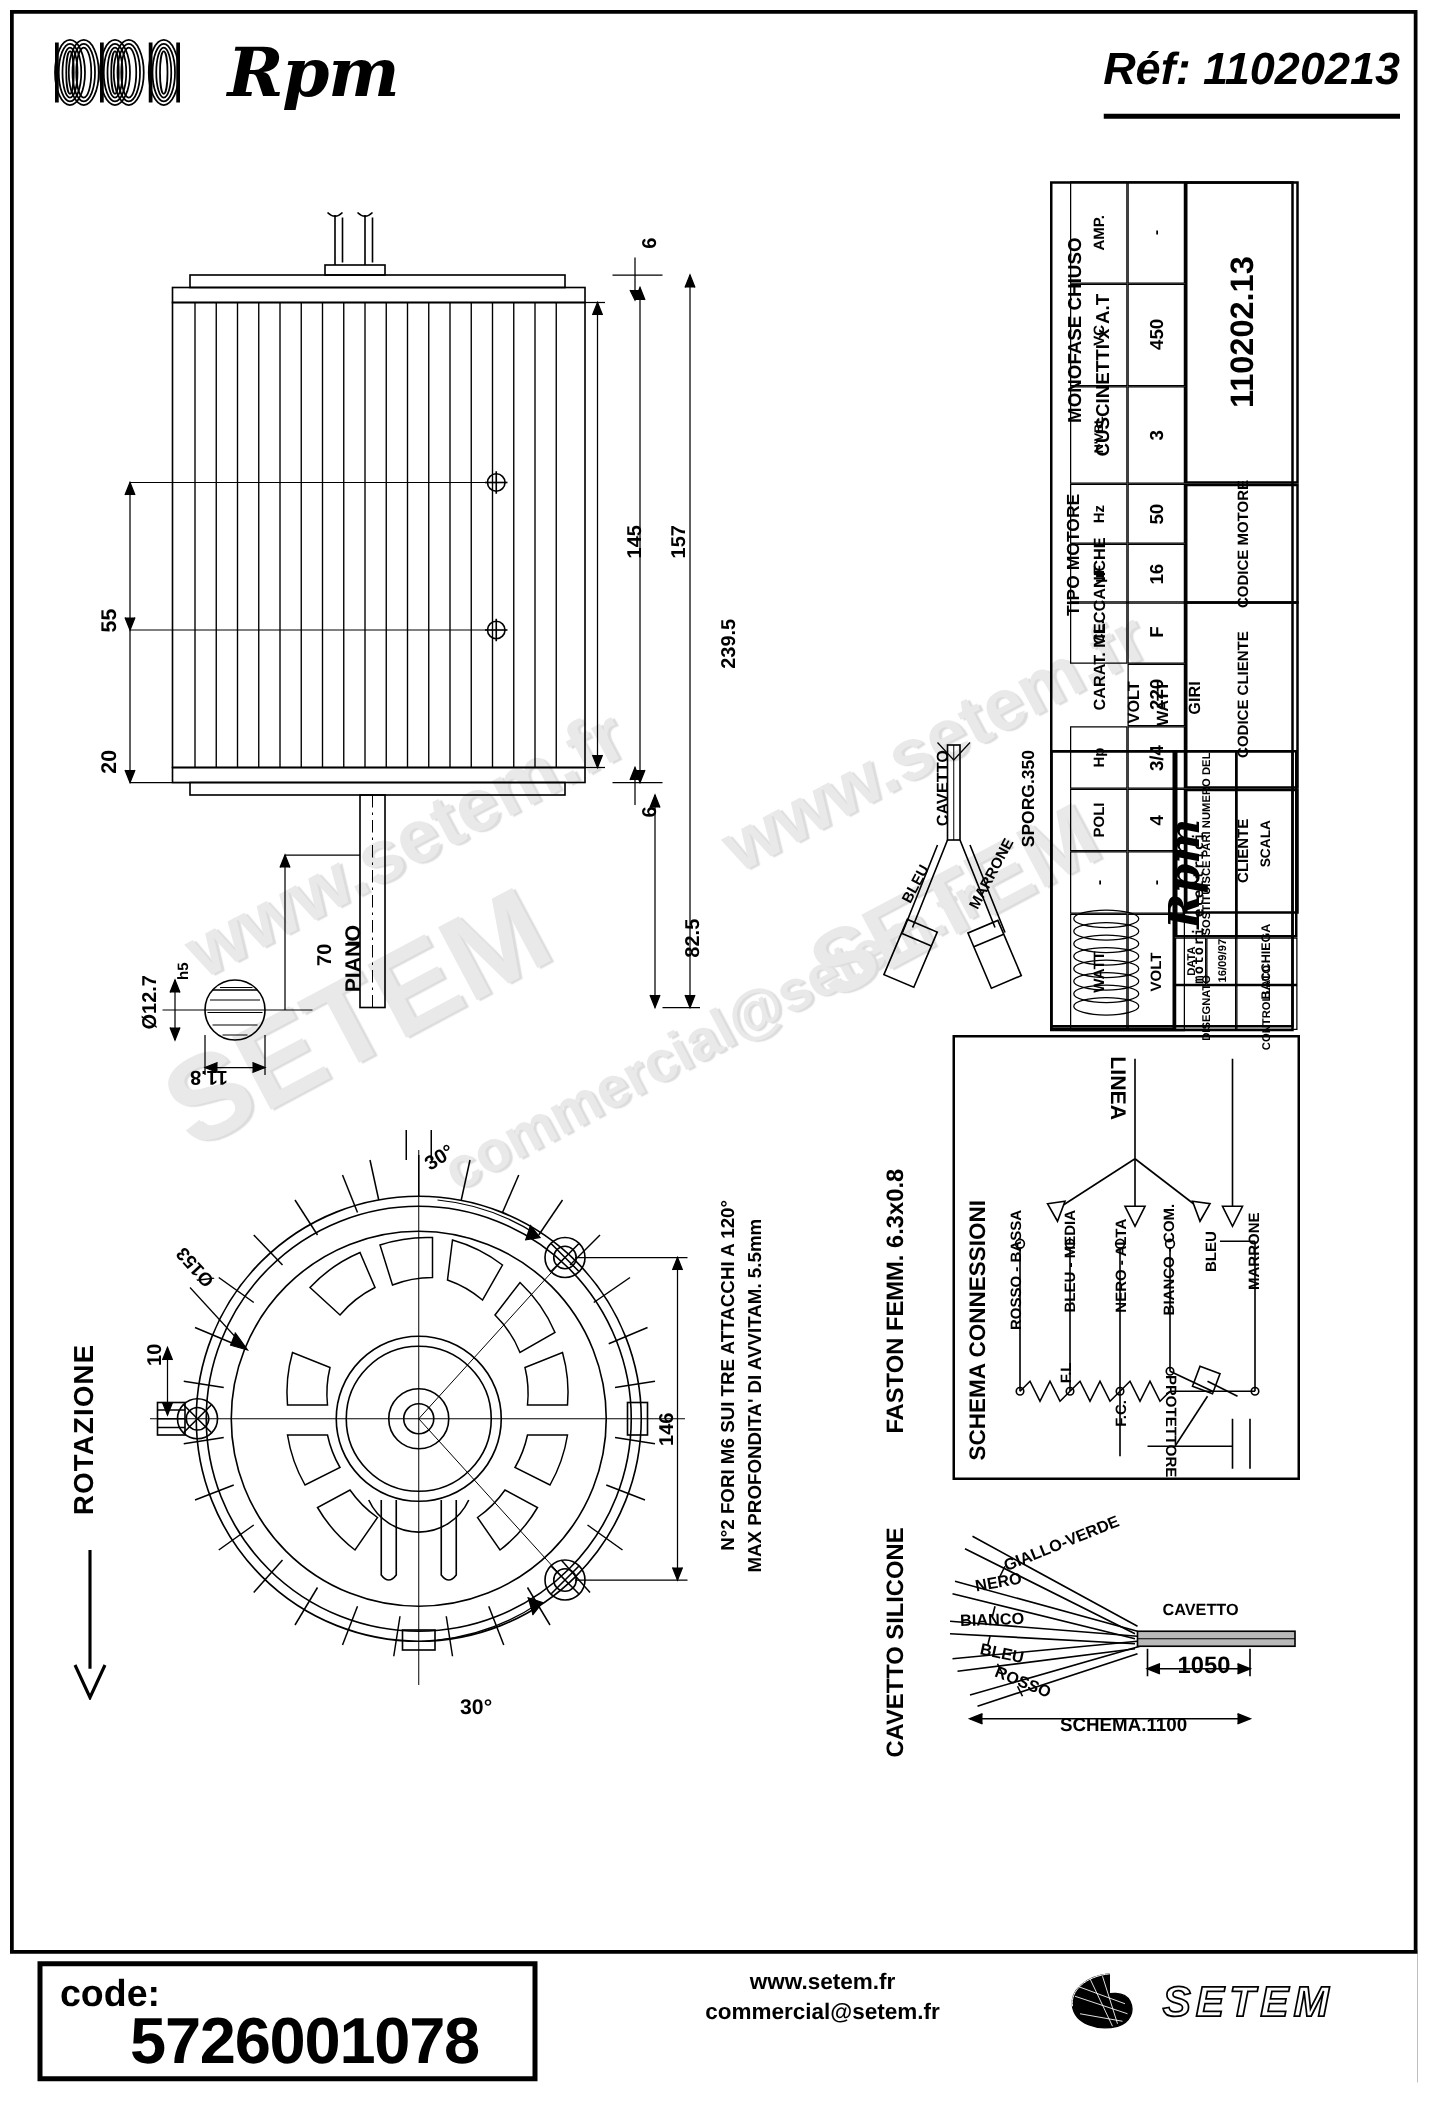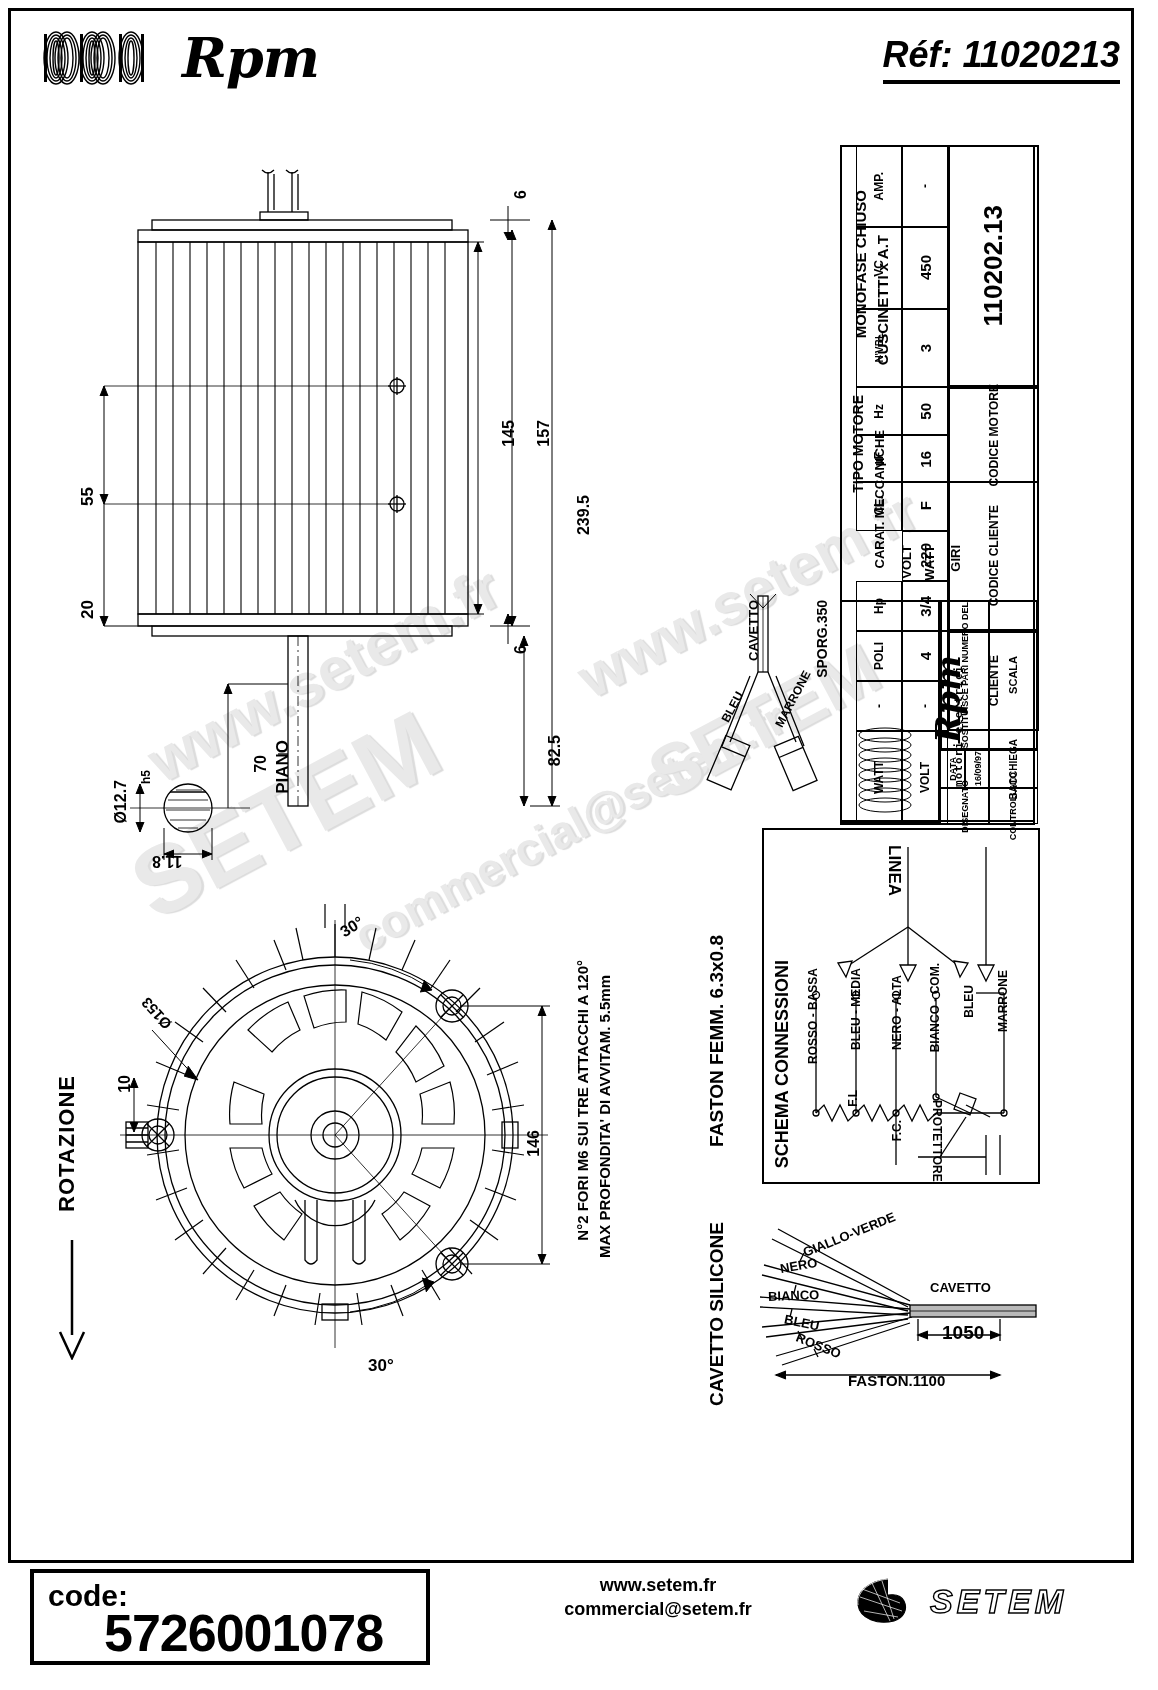--- a/index.html
+++ b/index.html
@@ -13,21 +13,21 @@
   .frame{
     position:absolute;left:8px;top:8px;width:1126px;height:1658px;
     border:3px solid #000;box-sizing:border-box;
   }
   
   .logo-wrap{position:absolute;left:34px;top:28px;display:flex;align-items:center;}
   .coil-logo{width:140px;height:60px;}
   .logo-text{font-family:"DejaVu Serif",serif;font-style:italic;font-weight:bold;
     font-size:54px;letter-spacing:-1px;margin-left:8px;line-height:1;}
   .ref{position:absolute;right:38px;top:34px;font-style:italic;font-weight:bold;
-    font-size:36px;border-bottom:4px solid #000;padding-bottom:4px;white-space:nowrap;}
+    font-size:36px;border-bottom:4px solid #000;padding-bottom:15px;white-space:nowrap;}
   
   .v{writing-mode:vertical-rl;transform:rotate(180deg);white-space:nowrap;}
   .vr{writing-mode:vertical-rl;white-space:nowrap;}
   .lbl{position:absolute;font-weight:bold;}
   
   .wm{position:absolute;pointer-events:none;color:#e9e9e9;font-weight:bold;
       font-size:82px;transform:rotate(-28deg);white-space:nowrap;
       text-shadow:2px 2px 1px #dcdcdc;}
   
   svg{display:block;}
@@ -582,21 +582,21 @@
   </svg>
 
   <div class="lbl v" style="left:706px;top:1222px;font-size:19px;">CAVETTO SILICONE</div>
   <div class="lbl" style="left:800px;top:1227px;font-size:13px;transform:rotate(-22deg);">GIALLO-VERDE</div>
   <div class="lbl" style="left:780px;top:1258px;font-size:13px;transform:rotate(-10deg);">NERO</div>
   <div class="lbl" style="left:768px;top:1288px;font-size:13px;transform:rotate(-2deg);">BIANCO</div>
   <div class="lbl" style="left:784px;top:1315px;font-size:13px;transform:rotate(12deg);">BLEU</div>
   <div class="lbl" style="left:795px;top:1338px;font-size:13px;transform:rotate(22deg);">ROSSO</div>
   <div class="lbl" style="left:930px;top:1280px;font-size:13px;">CAVETTO</div>
   <div class="lbl" style="left:942px;top:1322px;font-size:19px;">1050</div>
-  <div class="lbl" style="left:848px;top:1372px;font-size:15px;">FASTON.1100</div>
+  <div class="lbl" style="left:848px;top:1372px;font-size:15px;">SCHEMA.1100</div>
 
   <svg style="position:absolute;left:760px;top:1215px;" width="280" height="180" viewBox="0 0 280 180">
     <g stroke="#000" fill="none" stroke-width="1.3">
 
       <path d="M12,24 L148,92 M18,14 L150,86"></path>
       <path d="M2,60 L148,96 M4,50 L150,90"></path>
       <path d="M0,92 L148,100 M0,82 L150,94"></path>
       <path d="M6,122 L148,104 M2,112 L150,98"></path>
       <path d="M22,150 L150,108 M16,141 L152,102"></path>
 

